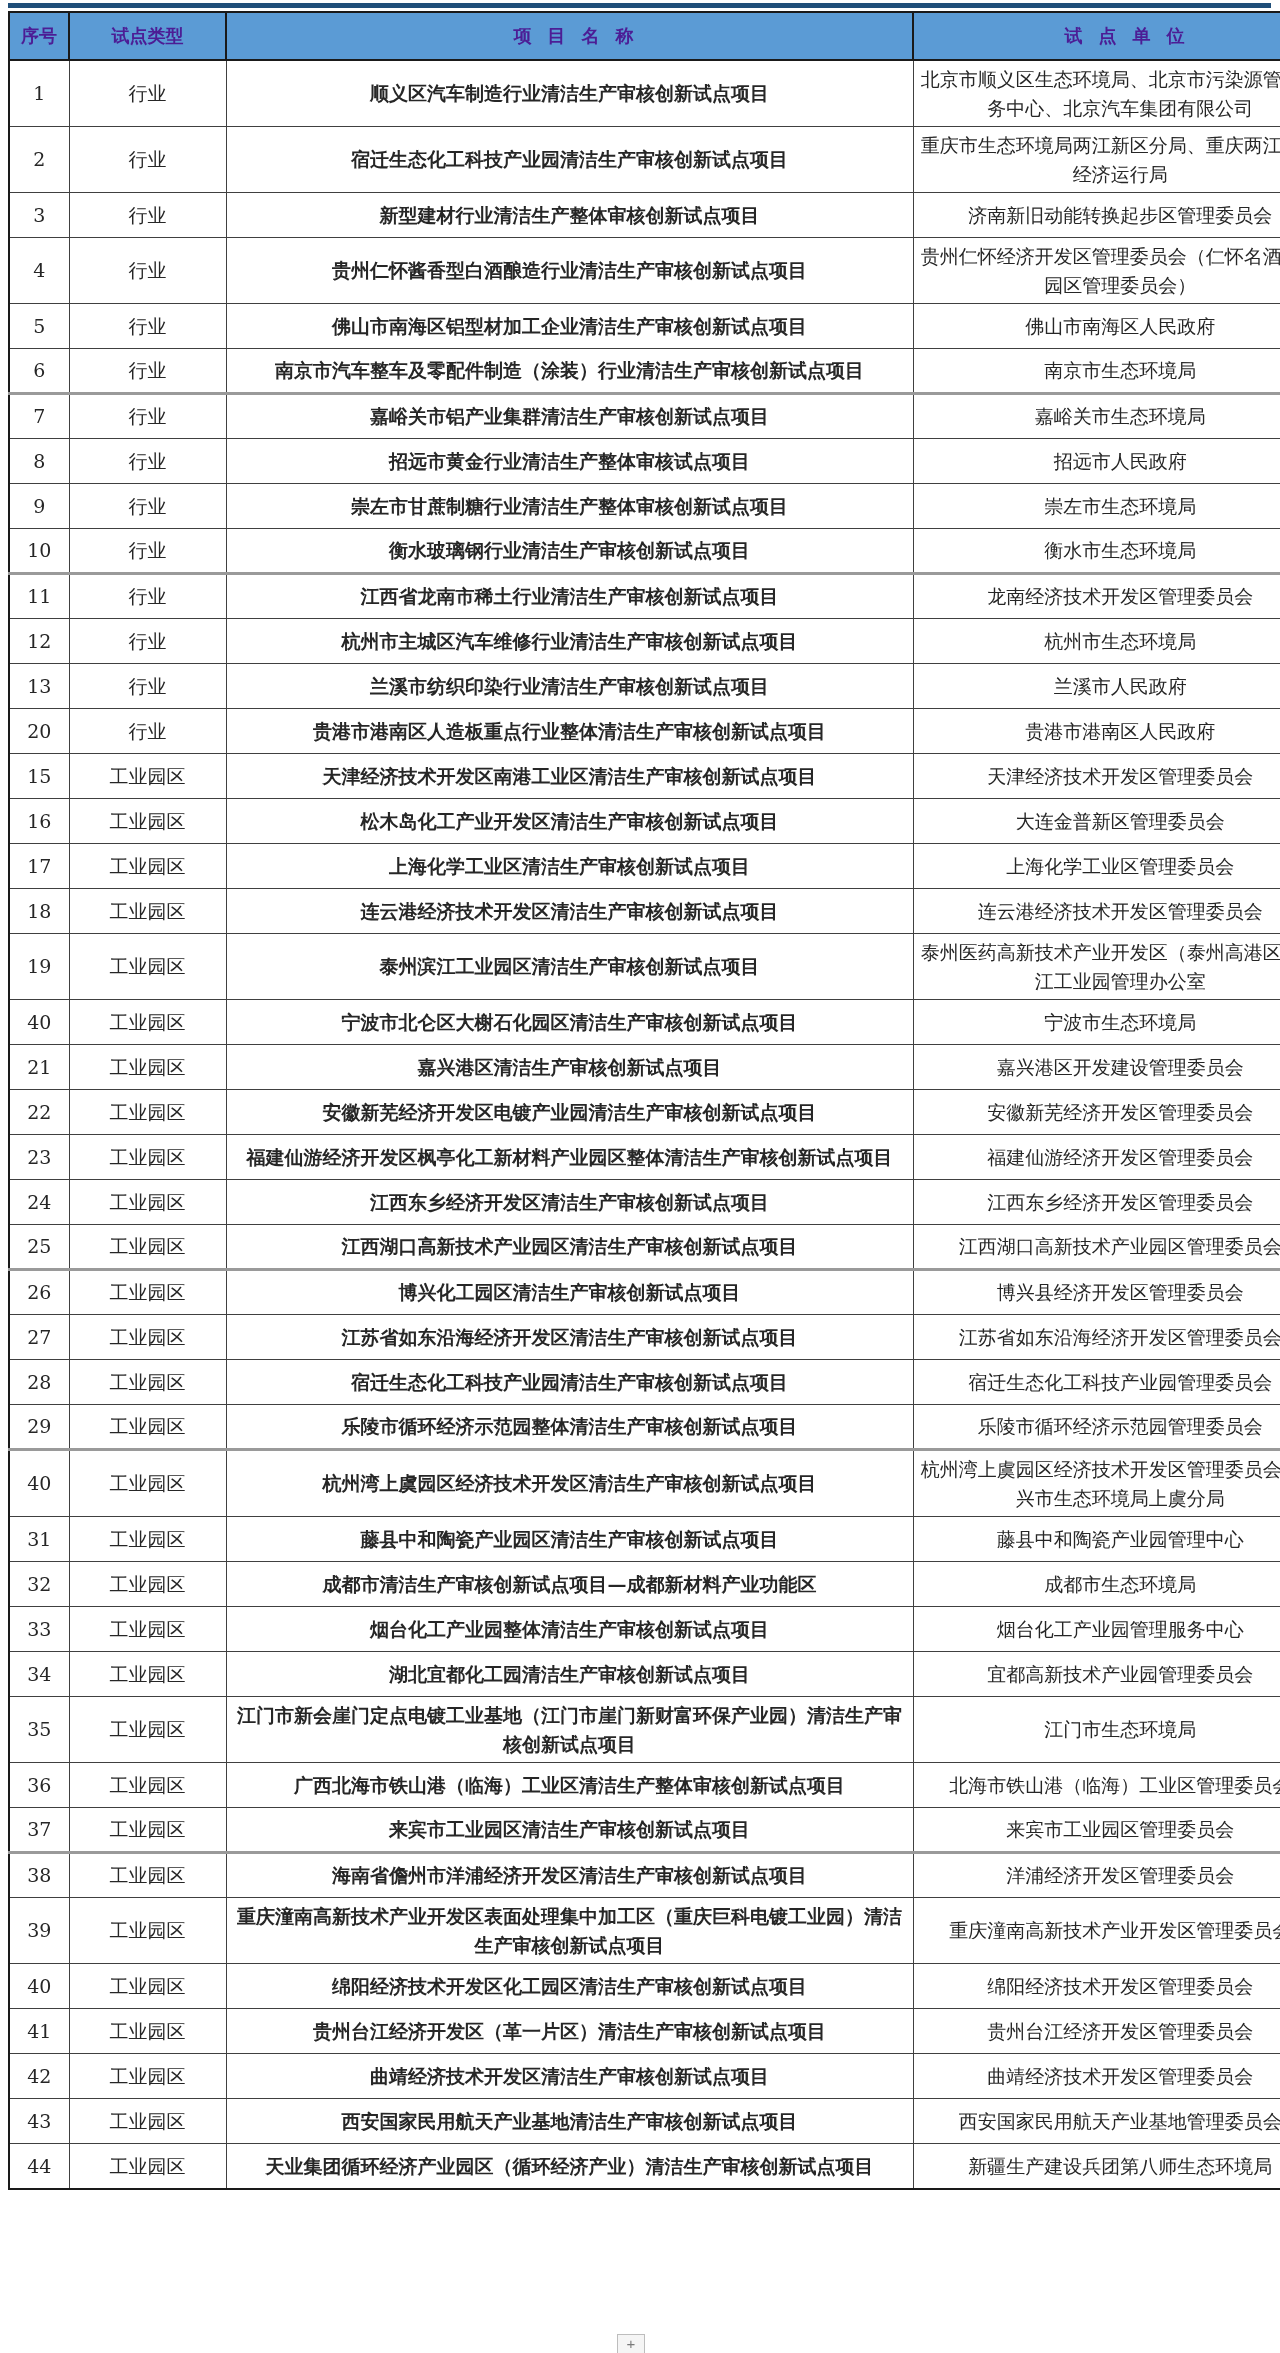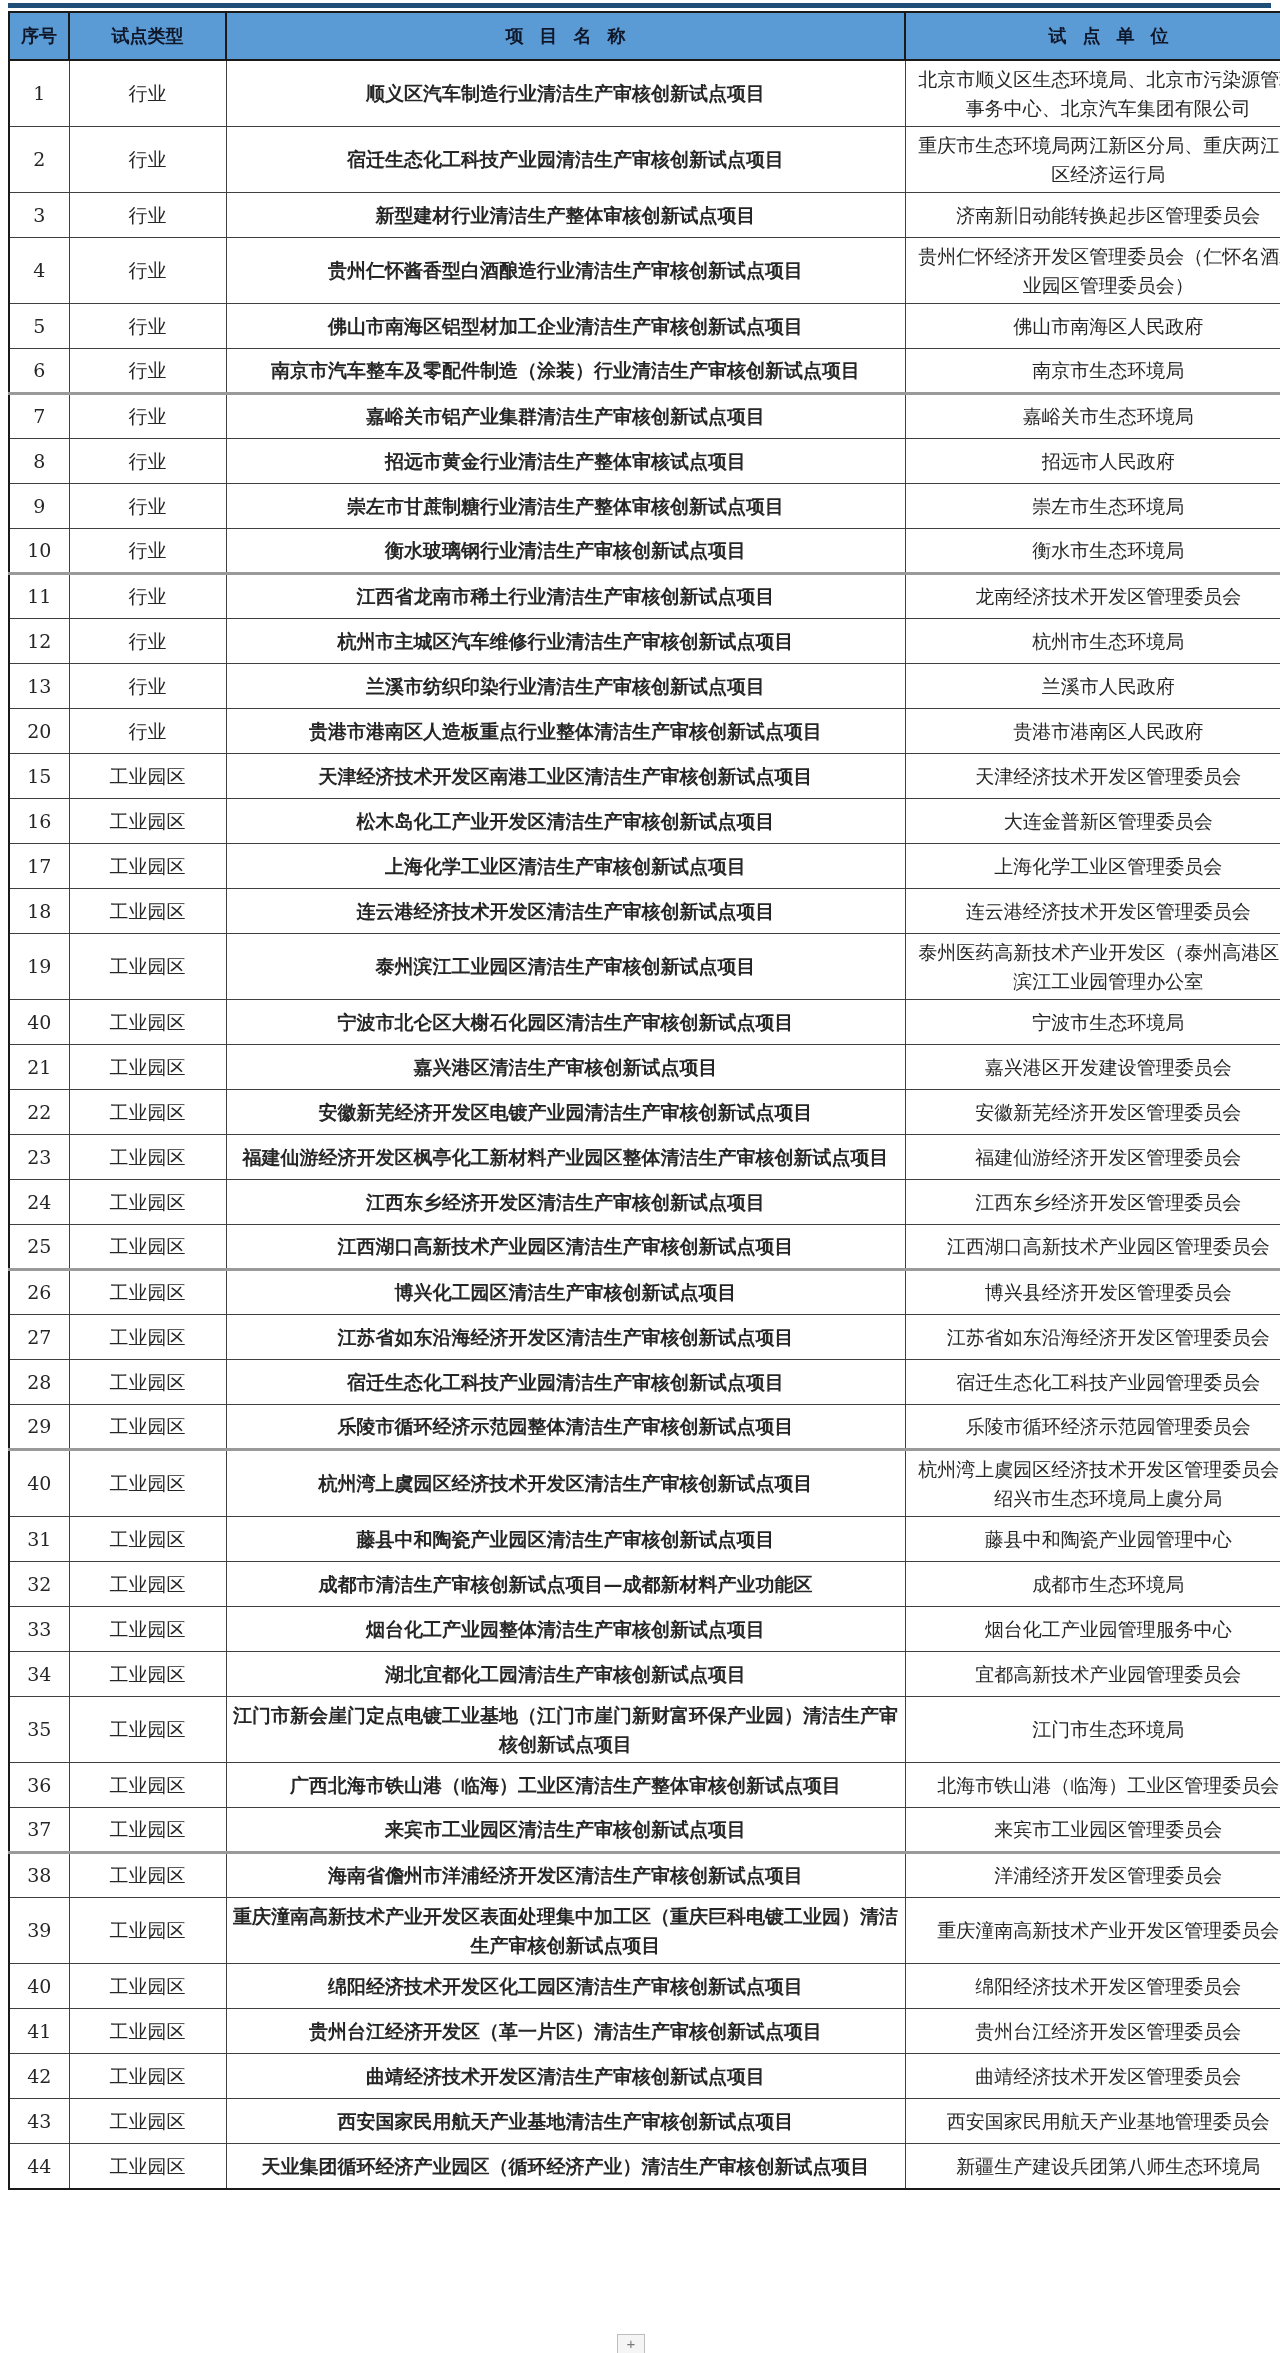--- a/index.html
+++ b/index.html
@@ -20,33 +20,33 @@
   }
   table.listing{
     position:absolute;
     left:8px; top:11px;
     width:1263px;
     border-collapse:collapse;
     table-layout:fixed;
   }
   table.listing th{
     background:#5B9BD5;
-    color:#0f172a;
+    color:#4c1d95;
     font-family:Liberation Sans, sans-serif;
     font-weight:bold;
     font-size:18px;
     height:46px;
     border-left:2px solid #1a1a1a;
     border-right:2px solid #1a1a1a;
     border-bottom:2px solid #1a1a1a;
     text-align:center;
     vertical-align:middle;
     padding:0;
   }
-  table.listing th.spread{letter-spacing:16px;padding-left:16px;}
+  table.listing th.spread{letter-spacing:16px;padding-left:24px;}
   table.listing td{
     border:1px solid #404040;
     text-align:center;
     vertical-align:middle;
     font-size:19px;
     line-height:1.5;
     padding:4px 6px;
     word-break:break-all;
   }
   table.listing tr{height:45px;}

